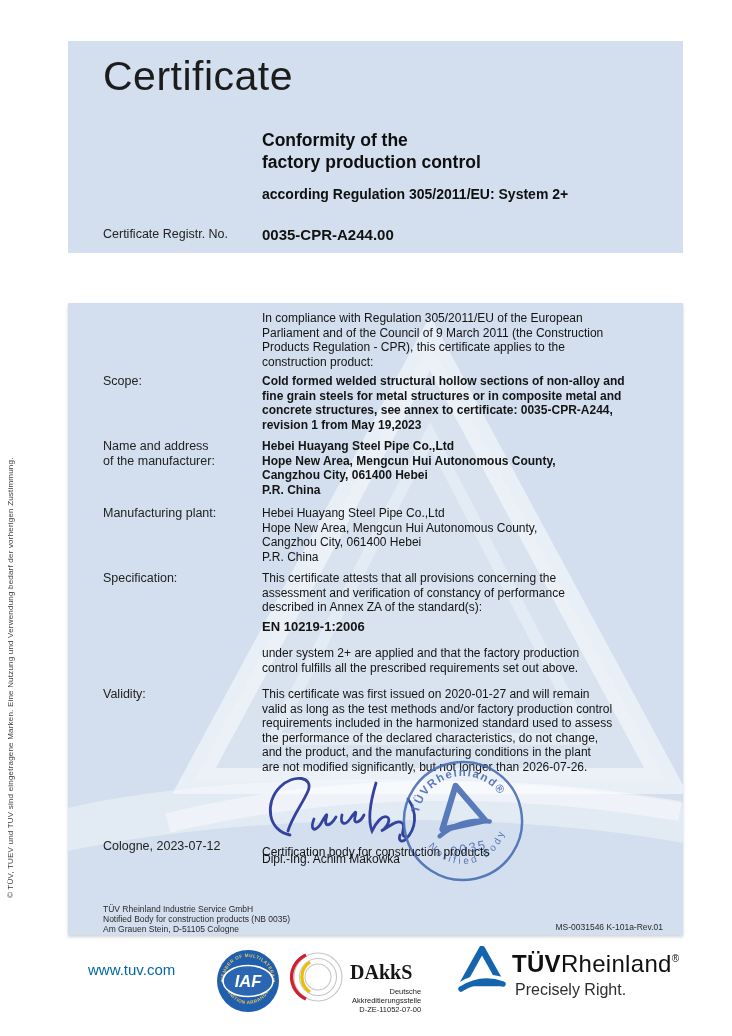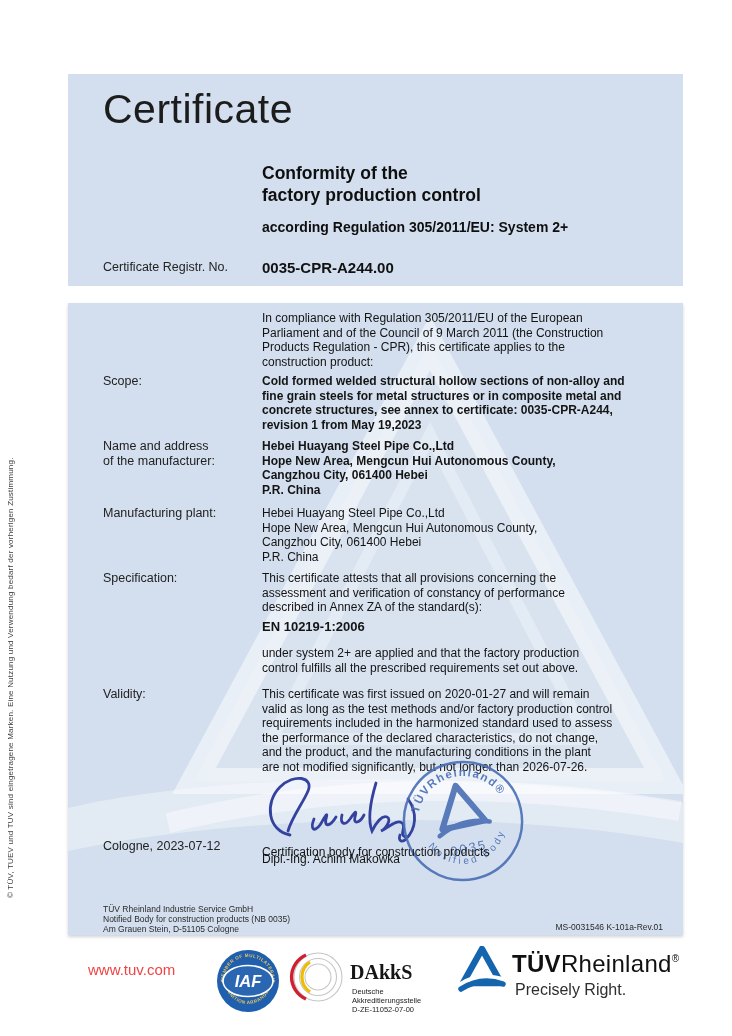--- a/index.html
+++ b/index.html
@@ -1,47 +1,47 @@
 <!DOCTYPE html>
 <html><head>
 <meta charset="utf-8">
 <style>
   html,body{margin:0;padding:0;}
   .page{position:relative;width:732px;height:1036px;background:#ffffff;overflow:hidden;
         font-family:"Liberation Sans",sans-serif;color:#1f1f1f;}
   .side-note{position:absolute;left:6px;top:898px;transform:rotate(-90deg);transform-origin:0 0;
         white-space:nowrap;font-size:8px;color:#3c3c3c;letter-spacing:.2px;}
   .block{position:absolute;left:68px;width:615px;background:#d3dfee;}
-  .header-block{top:74px;height:212px;}
+  .header-block{top:41px;height:212px;}
   .main-block{top:276px;height:632px;box-shadow:0 2px 3px rgba(120,130,145,.35);margin-top:27px;}
   .title{position:absolute;left:35px;top:12px;margin:0;font-size:41px;font-weight:400;
         color:#1c1c1c;letter-spacing:.5px;}
   .pre{white-space:pre-line;}
   .b{font-weight:bold;}
   .subtitle{position:absolute;left:194px;top:88px;font-size:17.5px;line-height:22px;color:#0f0f0f;}
   .according{position:absolute;left:194px;top:145px;font-size:14px;color:#0f0f0f;}
   .reg-label{position:absolute;left:35px;top:186px;font-size:12.5px;color:#222;}
   .reg-value{position:absolute;left:194px;top:185px;font-size:15px;color:#111;}
   .lbl{position:absolute;left:35px;font-size:12.5px;color:#222;line-height:14.6px;}
   .val{position:absolute;left:194px;width:412px;font-size:12px;line-height:14.6px;color:#141414;}
   .t-compliance{top:8px}.t-scope{top:71px}.t-manu{top:136px}.t-plant{top:203px}
   .t-spec{top:268px}.t-std{top:317px;font-size:13px}.t-spec2{top:343px}.t-validity{top:384px}
   .t-place{top:536px;font-size:12.5px}.t-signer{top:549px}.t-role{top:542px}
   .watermark{position:absolute;left:0;top:0;width:615px;height:632px;pointer-events:none;}
   .sig{position:absolute;left:188px;top:466px;}
   .stamp{position:absolute;left:333px;top:456px;width:124px;height:124px;
         transform:rotate(-12deg);opacity:.9;}
   .foot-info{position:absolute;left:35px;top:601px;font-size:8.5px;line-height:10px;color:#2a2a2a;}
   .doc-no{position:absolute;right:20px;top:619px;font-size:8.5px;color:#2a2a2a;}
-  .website{position:absolute;left:88px;top:961px;font-size:15px;color:#ef4444;text-align:right;}
+  .website{position:absolute;left:88px;top:961px;font-size:15px;color:#0369a1;text-align:right;}
   .iaf{position:absolute;left:216px;top:949px;}
   .dakks-arcs{position:absolute;left:286px;top:948px;}
   .dakks-name{position:absolute;left:303px;top:961px;font-size:20px;font-weight:bold;
         font-family:"Liberation Serif",serif;color:#151515;padding-left:47px;}
-  .dakks-text{position:absolute;left:352px;top:988px;font-size:7.5px;line-height:8.8px;color:#1c1c1c;}
+  .dakks-text{position:absolute;left:352px;top:988px;font-size:7.5px;line-height:8.8px;color:#1c1c1c;text-align:right;}
   .tuv-tri{position:absolute;left:458px;top:946px;}
   .tuv-brand{position:absolute;left:512px;top:950px;font-size:24px;color:#101010;letter-spacing:.3px;}
   .tuv-brand .bb{font-weight:bold;}
   .tuv-brand .reg{font-size:10px;vertical-align:10px;}
   .tuv-tagline{position:absolute;left:515px;top:981px;font-size:16px;color:#2e2e2e;}
 </style>
 </head>
 <body>
 
 <div class="page">

